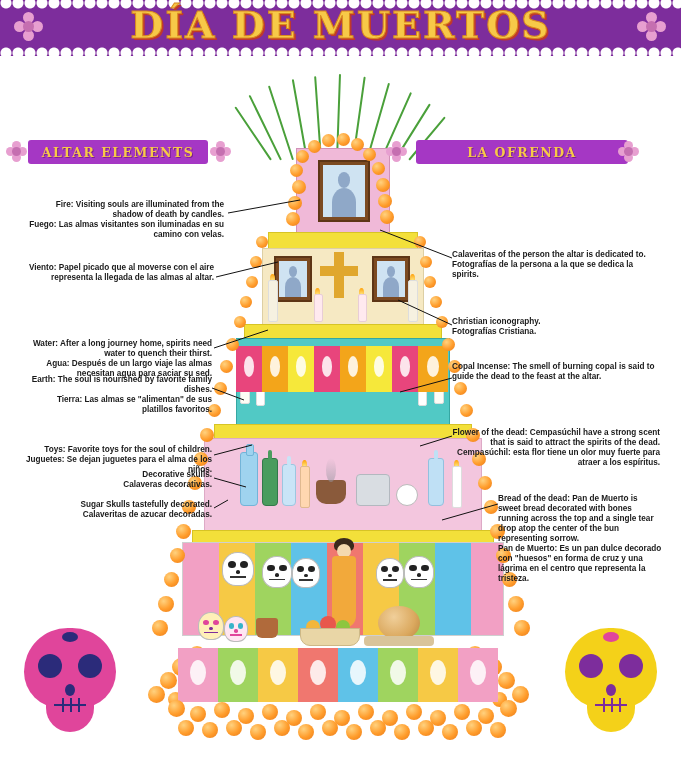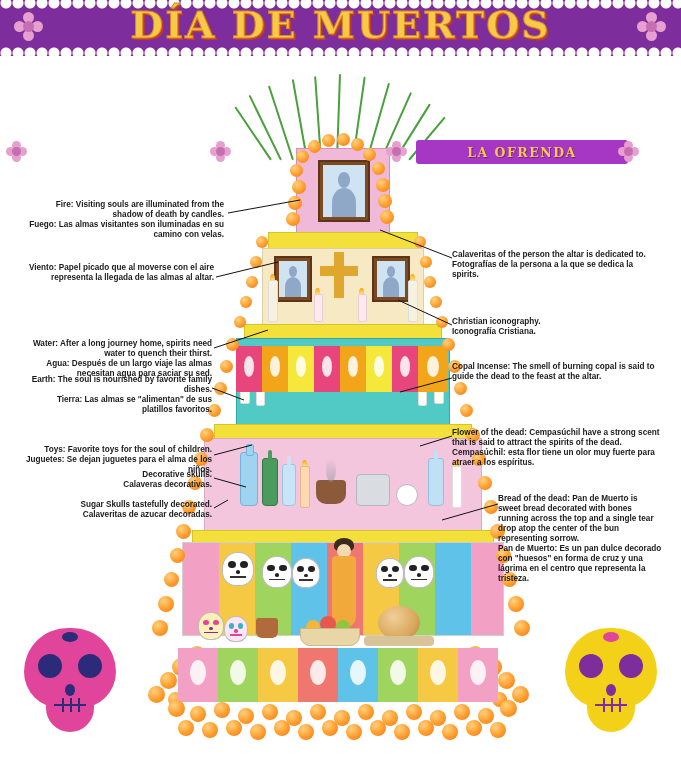--- a/index.html
+++ b/index.html
@@ -463,20 +463,21 @@
       <span class="marigold" style="left:478px;top:416px;width:14px;height:14px;"></span>
       <span class="marigold" style="left:484px;top:440px;width:14px;height:14px;"></span>
       <span class="marigold" style="left:490px;top:464px;width:15px;height:15px;"></span>
       <span class="marigold" style="left:496px;top:488px;width:15px;height:15px;"></span>
       <span class="marigold" style="left:502px;top:512px;width:15px;height:15px;"></span>
       <span class="marigold" style="left:508px;top:536px;width:16px;height:16px;"></span>
       <span class="marigold" style="left:514px;top:560px;width:16px;height:16px;"></span>
     </div>
   </div>
 
+  <div class="hdr left">ALTAR ELEMENTS</div>
   <div class="hdr-flower lf">
     <span class="p" style="left:6px;top:0;"></span>
       <span class="p" style="left:0;top:6px;"></span>
     <span class="p" style="left:12px;top:6px;"></span>
       <span class="p" style="left:6px;top:12px;"></span>
     <span class="p" style="left:6px;top:6px;background:#c56fb0;"></span>
   </div>
   <div class="hdr-flower rf">
     <span class="p" style="left:6px;top:0;"></span>
       <span class="p" style="left:0;top:6px;"></span>
@@ -552,28 +553,28 @@
     <div class="es">Calaveritas de azucar decoradas.</div>
   </div>
 
   <div class="callout r" style="left:452px;top:250px;width:200px;">
     <div class="en">Calaveritas of the person the altar is dedicated to.</div>
     <div class="es">Fotografías de la persona a la que se dedica la spirits.</div>
   </div>
 
   <div class="callout r" style="left:452px;top:317px;width:200px;">
     <div class="en">Christian iconography.</div>
-    <div class="es">Iconografía Cristiana.</div>
+    <div class="es">Fotografías Cristiana.</div>
   </div>
 
   <div class="callout r" style="left:452px;top:362px;width:208px;">
     <div class="en">Copal Incense: The smell of burning copal is said to guide the dead to the feast at the altar.</div>
   </div>
 
-  <div class="callout r" style="left:452px;top:428px;width:208px;">
+  <div class="callout r" style="left:452px;top:428px;width:208px;text-align:right;">
     <div class="en">Flower of the dead: Cempasúchil have a strong scent that is said to attract the spirits of the dead.</div>
     <div class="es">Cempasúchil: esta flor tiene un olor muy fuerte para atraer a los espíritus.</div>
   </div>
 
   <div class="callout r" style="left:498px;top:494px;width:164px;">
     <div class="en">Bread of the dead: Pan de Muerto is sweet bread decorated with bones running across the top and a single tear drop atop the center of the bun representing sorrow.</div>
     <div class="es">Pan de Muerto: Es un pan dulce decorado con "huesos" en forma de cruz y una lágrima en el centro que representa la tristeza.</div>
   </div>
 
   <div class="corner-skull" style="left:24px;top:628px;">

